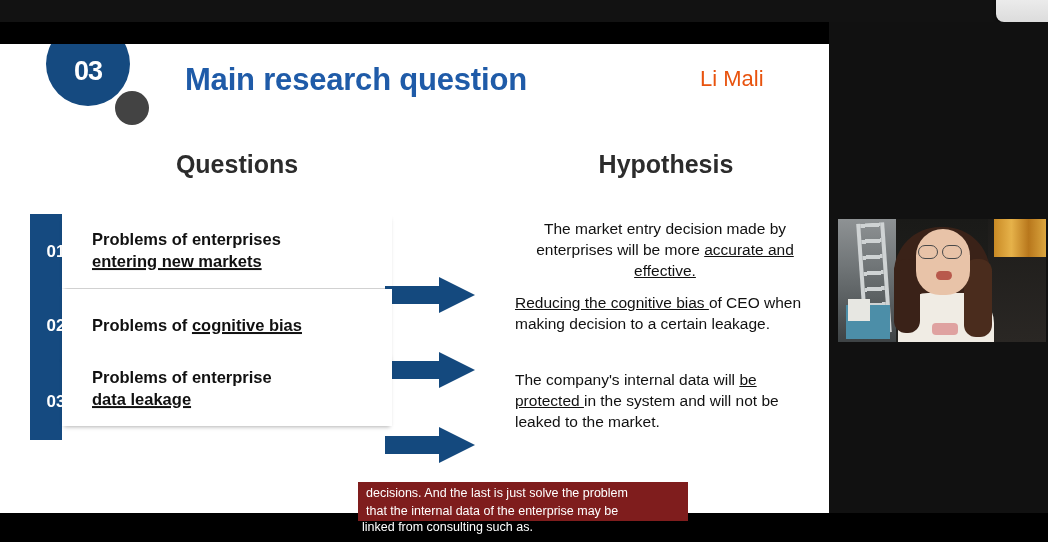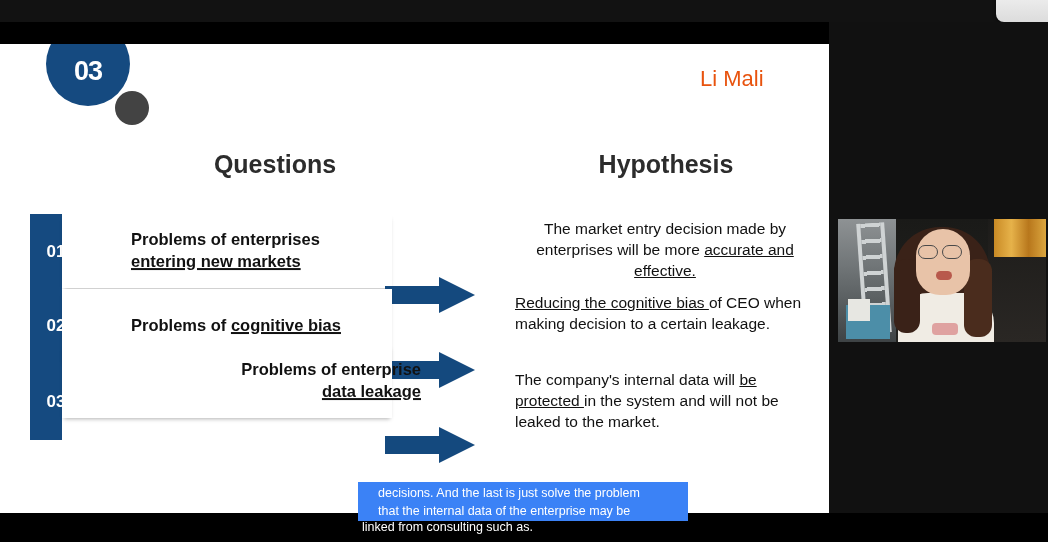--- a/index.html
+++ b/index.html
@@ -106,21 +106,21 @@
   }
 
   
   .col-head {
     position: absolute;
     top: 106px;
     color: #2C2C2C;
     font-size: 25px;
     font-weight: bold;
   }
-  .col-head.questions  { left: 168px; width: 138px; text-align: center; margin-left: 38px; }
+  .col-head.questions  { left: 168px; width: 138px; text-align: center; }
   .col-head.hypothesis { left: 590px; width: 152px; text-align: center; }
 
   
   .num-rail {
     position: absolute;
     left: 30px; top: 170px;
     width: 32px; height: 226px;
     background: #154A80;
   }
   .num-rail .rail-num {
@@ -139,33 +139,32 @@
   .row {
     position: absolute;
     left: 62px;
     width: 330px;
     height: 74px;
     background: #ffffff;
     box-shadow: 0 3px 4px -2px rgba(0,0,0,0.30);
   }
   .row.r1 { top: 170px; }
   .row.r2 { top: 245px; }
-  .row.r3 { top: 300px; text-align: right; }
+  .row.r3 { top: 308px; }
 
   .q-text {
     position: absolute;
     left: 30px;
     top: 50%;
     transform: translateY(-50%);
     width: 290px;
     color: #111111;
     font-size: 16.5px;
     font-weight: bold;
     line-height: 1.33;
-    margin-left: 39px;
   }
   .q-text u { text-decoration-thickness: 2px; }
 
   
   .arrow {
     position: absolute;
     width: 90px; height: 40px;
   }
   .arrow.a1 { left: 385px; top: 231px; }
   .arrow.a2 { left: 385px; top: 306px; }
@@ -225,22 +224,22 @@
   .wc-hairR { position:absolute; left:126px; top:40px; width:28px; height:78px;
               background:#4a2c1d; border-radius:12px; }
   .wc-print { position:absolute; left:94px; top:104px; width:26px; height:12px;
               background:#d98a8a; border-radius:4px; opacity:.75; }
 
   
   .caption-box {
     position: absolute;
     left: 358px; top: 482px;
     width: 330px;
-    background: #3b82f6;
-    padding: 2px 4px 1px 20px;
+    background: #7f1d1d;
+    padding: 2px 4px 1px 8px;
   }
   .caption-line {
     color: #ffffff;
     font-size: 12.5px;
     line-height: 1.44;
     white-space: nowrap;
   }
   .caption-tail {
     position: absolute;
     left: 362px; top: 518px;
@@ -261,20 +260,21 @@
   <div class="stage-dark-right"></div>
   <div class="black-band-top"></div>
 
   <div class="slide">
 
     <div class="badge">
       <div class="badge-num">03</div>
     </div>
     <div class="badge-dot"></div>
 
+    <div class="slide-title">Main research question</div>
 
     <div class="presenter">Li Mali</div>
 
     <div class="col-head questions">Questions</div>
     <div class="col-head hypothesis">Hypothesis</div>
 
     <div class="num-rail">
       <div class="rail-num n1">01</div>
       <div class="rail-num n2">02</div>
       <div class="rail-num n3">03</div>

